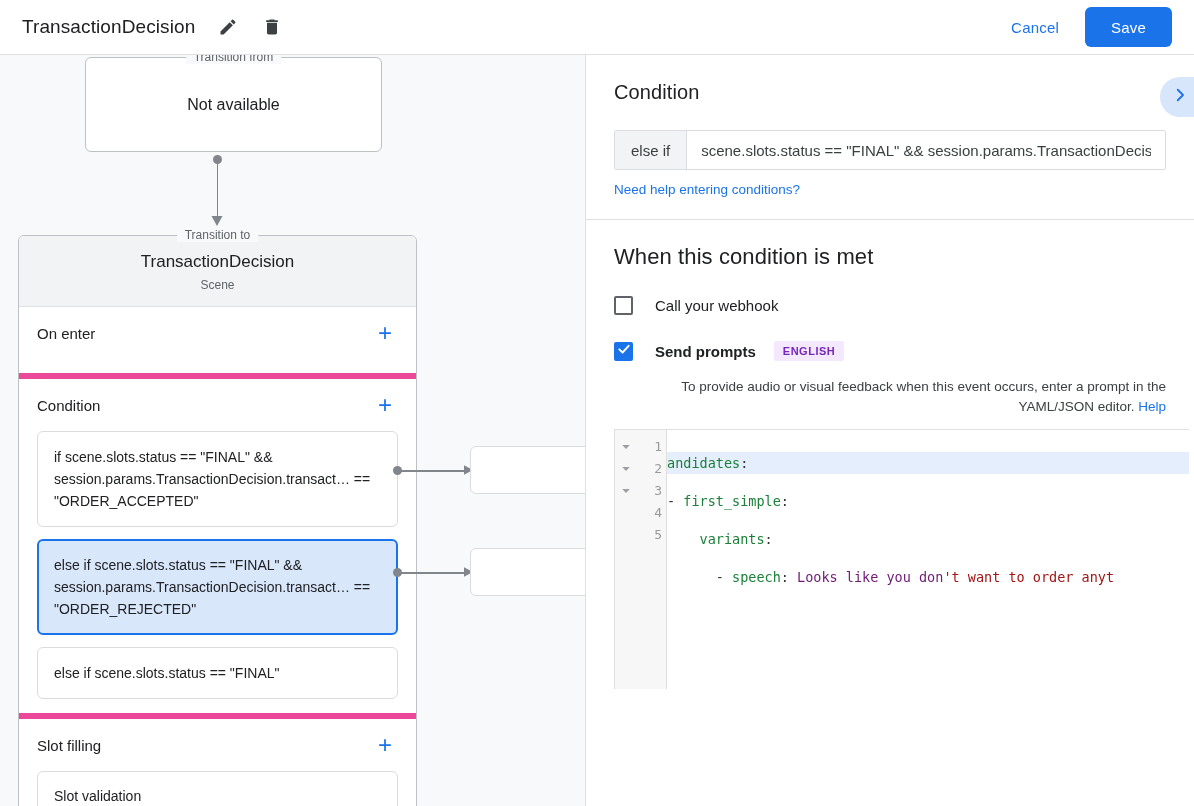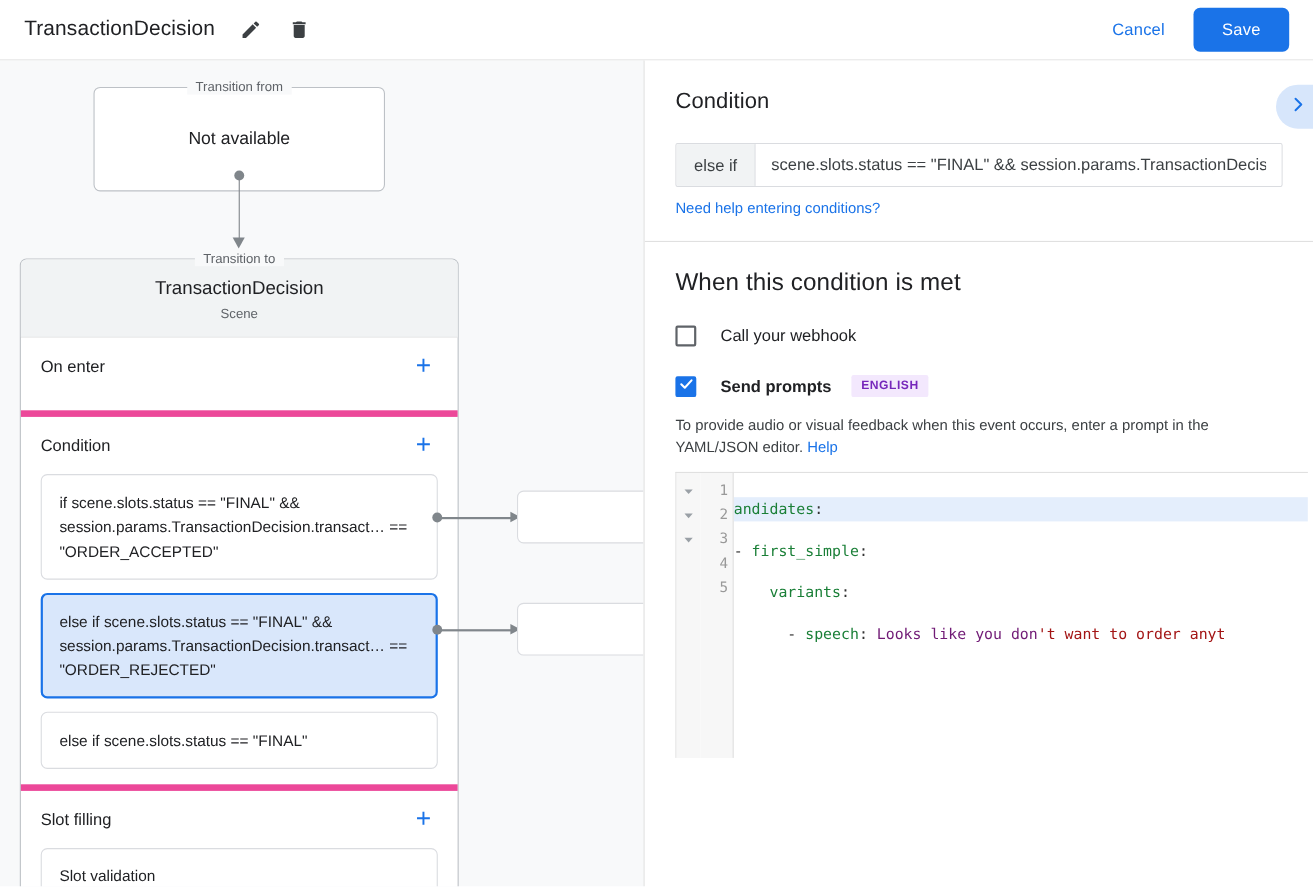--- a/index.html
+++ b/index.html
@@ -49,21 +49,21 @@
   .fieldset-box {
     position: absolute; border: 1px solid #bdc1c6; border-radius: 6px;
     background: #ffffff;
   }
   .fieldset-legend {
     position: absolute; top: -8px; left: 50%; transform: translateX(-50%);
     background: #f8f9fa; padding: 0 8px; font-size: 12px; color: #5f6368;
     white-space: nowrap;
   }
   
-  .tfrom { left: 85px; top: 24px; width: 265px; height: 95px; }
+  .tfrom { left: 85px; top: 2px; width: 297px; height: 95px; }
   .tfrom .body {
     display: flex; align-items: center; justify-content: center;
     height: 100%; font-size: 16px; color: #202124;
   }
 
   
   .conn-dot {
     position: absolute; width: 9px; height: 9px; border-radius: 50%;
     background: #80868b;
   }
@@ -175,20 +175,21 @@
   .check-label { margin-left: 22px; font-size: 15px; color: #202124; }
   .check-label.bold { font-weight: 700; }
   .lang-badge {
     margin-left: 18px; background: #f3e8fd; color: #7627bb;
     font-size: 11px; font-weight: 700; letter-spacing: .5px;
     padding: 4px 9px; border-radius: 2px;
   }
   .desc {
     margin-top: 16px; font-size: 13.5px; color: #3c4043; line-height: 20px;
     max-width: 552px;
+    text-align: right;
   }
   .desc a { color: #1a73e8; text-decoration: none; cursor: pointer; }
 
   .tabs { display: flex; margin-top: 22px; }
   .tab {
     padding: 0 30px; height: 34px; display: flex; align-items: center;
     justify-content: center; font-size: 14px; color: #5f6368;
     cursor: pointer; background: #ffffff; border: none;
     font-family: "Liberation Sans", sans-serif;
   }

